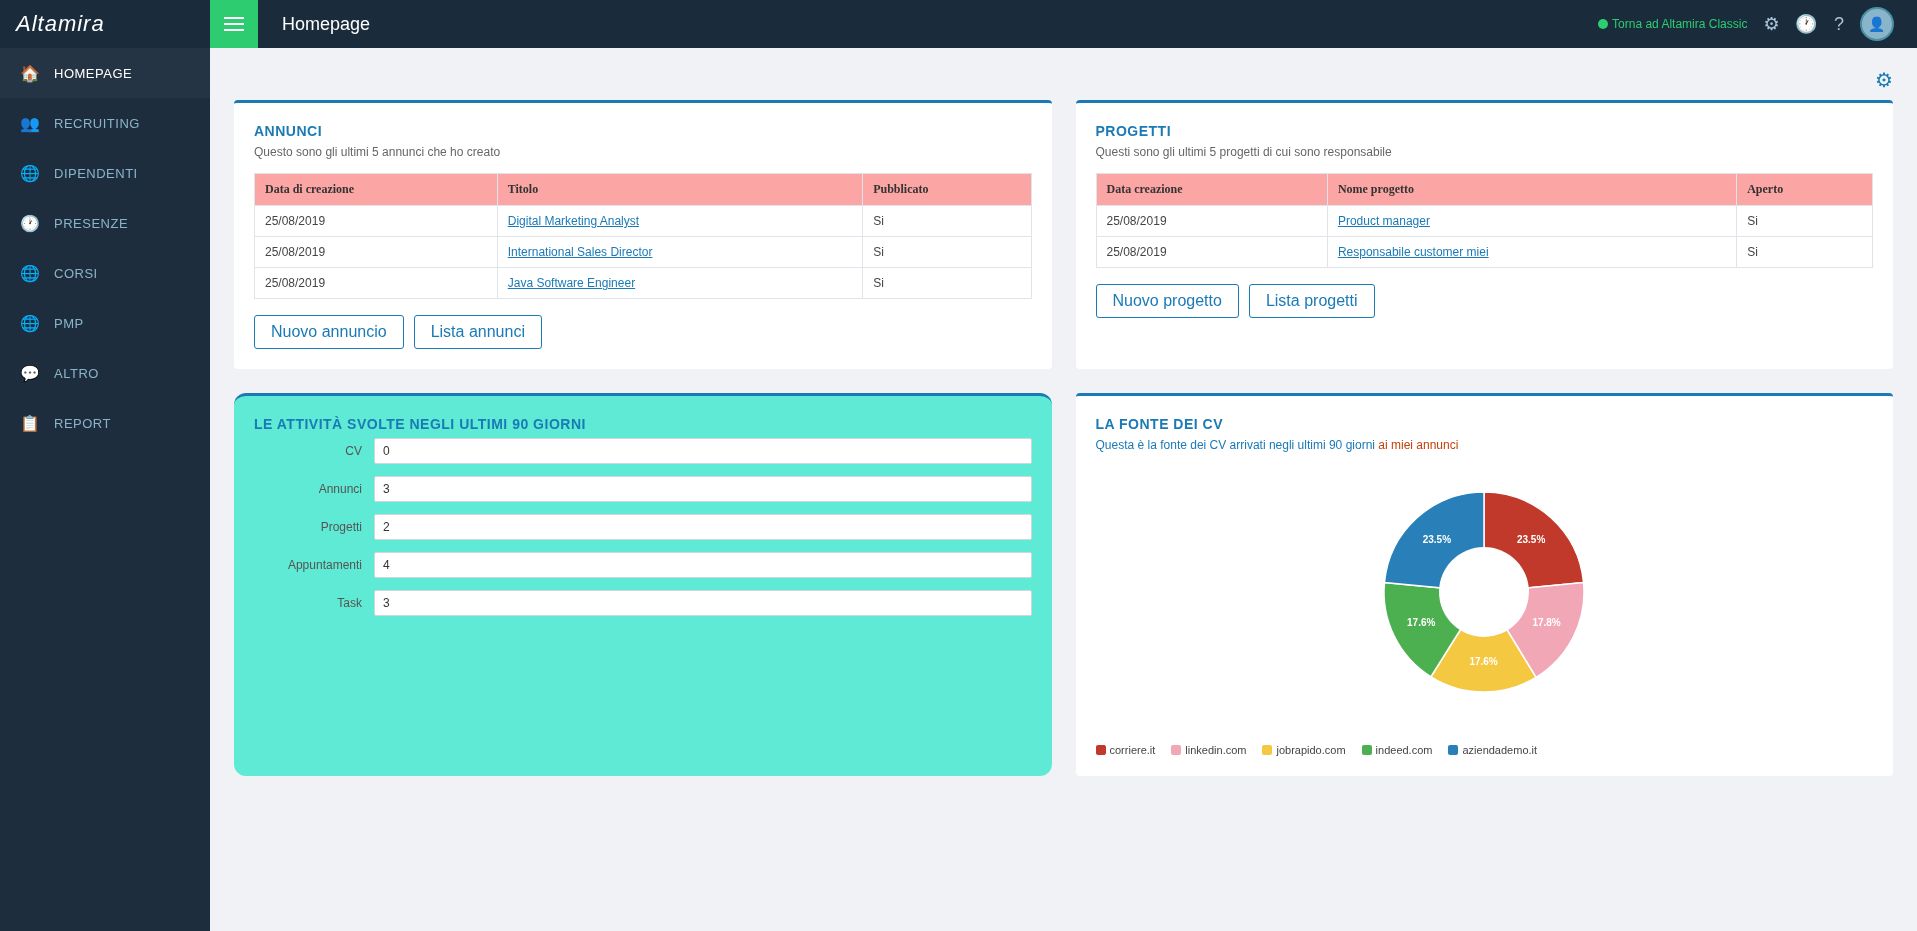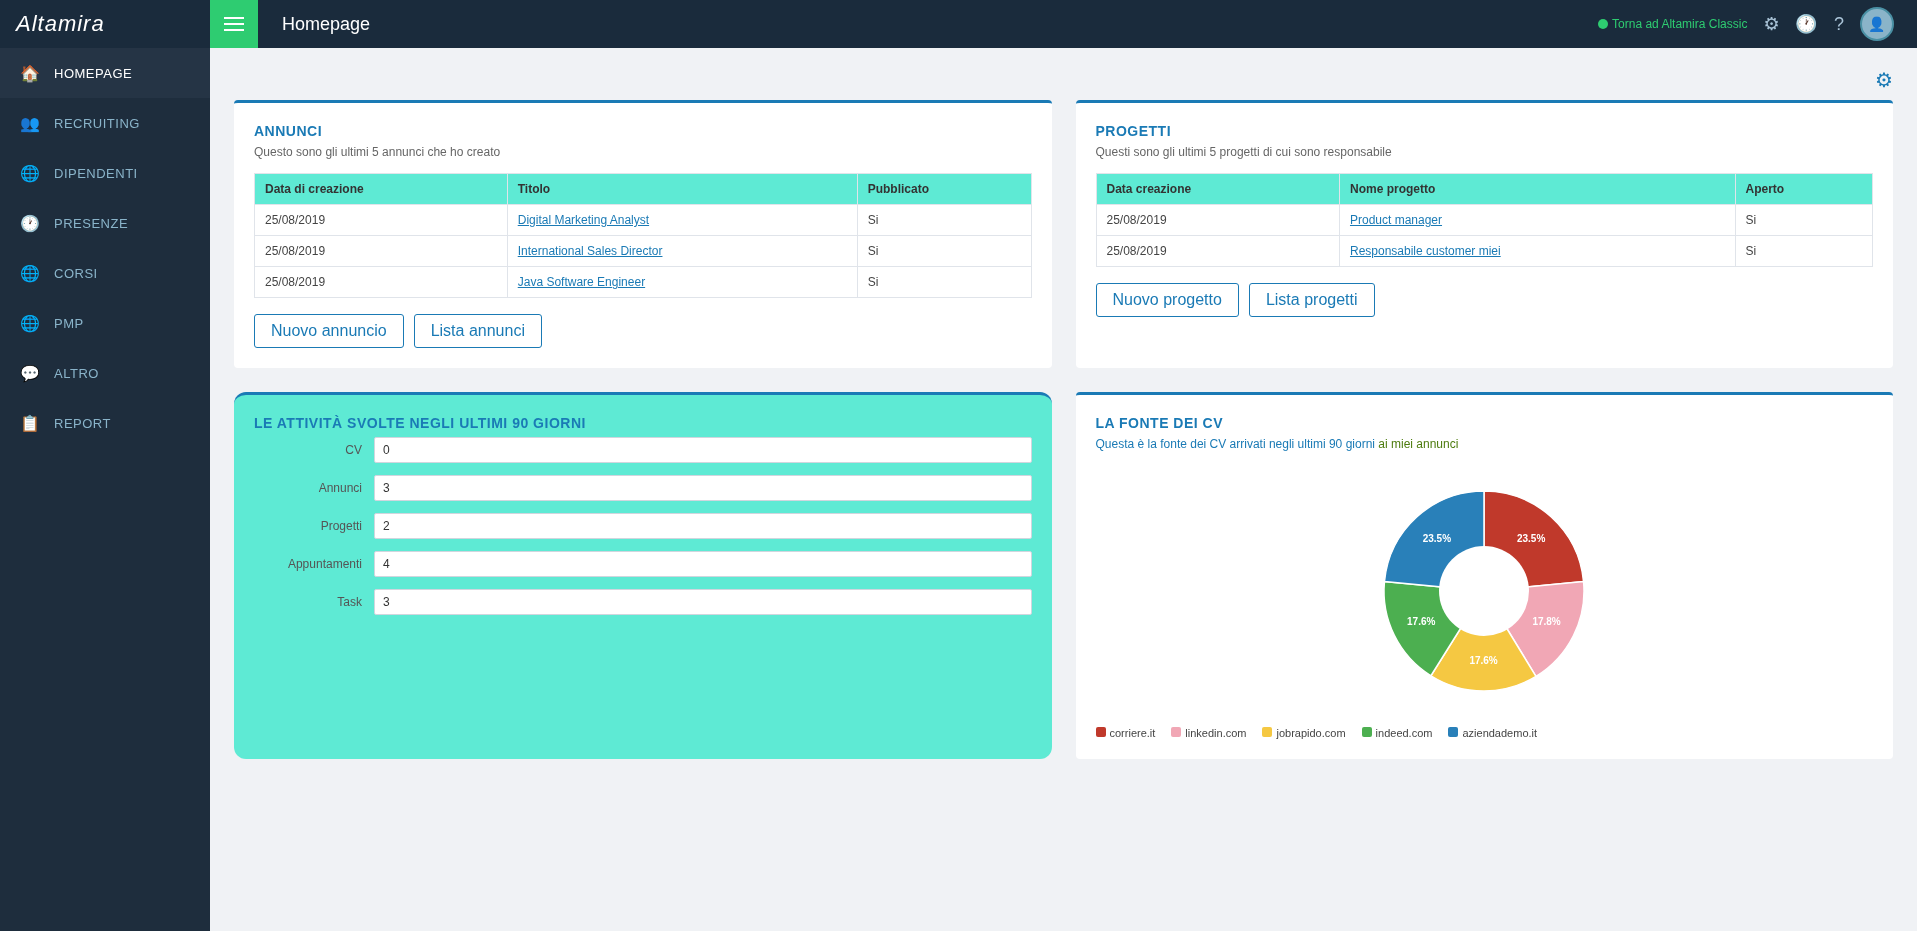--- a/index.html
+++ b/index.html
@@ -166,21 +166,22 @@
       margin-bottom: 14px;
     }
 
     
     table {
       width: 100%;
       border-collapse: collapse;
       font-size: 12px;
     }
     thead tr {
-      background: #5eead4;
+      background: #fca5a5;
+      font-family: Liberation Serif, serif;
     }
     thead th {
       text-align: left;
       padding: 8px 10px;
       color: #333;
       font-weight: 600;
       border: 1px solid #e0e4ea;
     }
     tbody tr {
       border: 1px solid #e0e4ea;
@@ -246,22 +247,23 @@
     .legend {
       display: flex;
       flex-wrap: wrap;
       gap: 6px 16px;
       margin-top: 16px;
       font-size: 11px;
       color: #444;
     }
     .legend-item {
       display: flex;
-      align-items: flex-start;
+      align-items: center;
       gap: 4px;
+      margin-top: 16px;
     }
     .legend-dot {
       width: 10px; height: 10px;
       border-radius: 2px;
       flex-shrink: 0;
     }
 
     .bottom-row {
       display: grid;
       grid-template-columns: 1fr 1fr;
@@ -446,21 +448,21 @@
             <div class="activity-row">
     <div class="activity-label">Task</div>
     <div class="activity-bar-wrap">3</div>
   </div>
           </div>
       </div>
 
       <div class="cv-panel">
         <div class="panel-title">LA FONTE DEI CV</div>
         <div class="pie-subtitle">
-          <span>Questa è la fonte dei CV arrivati negli ultimi 90 giorni </span><span style="color:#4d7c0f;">ai miei annunci</span>
+          <span>Questa è la fonte dei CV arrivati negli ultimi 90 giorni </span><span style="color:#c2410c;">ai miei annunci</span>
         </div>
         <div class="pie-container">
           <svg id="pie-chart" width="240" height="240" viewBox="0 0 240 240">
               <path d="M 120 120 L 120 20 A 100 100 0 0 1 219.556196460308 110.58916866814856 Z" fill="#c0392b" stroke="white" stroke-width="1.5"></path>
               <text x="167.11087594568414" y="68.22582335149733" text-anchor="middle" dominant-baseline="middle" fill="white" font-size="10" font-weight="bold">23.5%</text>
               <path d="M 120 120 L 219.556196460308 110.58916866814856 A 100 100 0 0 1 171.98173426207092 205.42774316992953 Z" fill="#f1a7b5" stroke="white" stroke-width="1.5"></path>
               <text x="182.56889969058847" y="151.38682512630226" text-anchor="middle" dominant-baseline="middle" fill="white" font-size="10" font-weight="bold">17.8%</text>
               <path d="M 120 120 L 171.98173426207092 205.42774316992953 A 100 100 0 0 1 66.94888156932657 204.76779360850833 Z" fill="#f5c842" stroke="white" stroke-width="1.5"></path>
               <text x="119.56017992241085" y="189.9986182599296" text-anchor="middle" dominant-baseline="middle" fill="white" font-size="10" font-weight="bold">17.6%</text>
               <path d="M 120 120 L 66.94888156932657 204.76779360850833 A 100 100 0 0 1 20.443803539692 110.5891686681485 Z" fill="#4caf50" stroke="white" stroke-width="1.5"></path>

